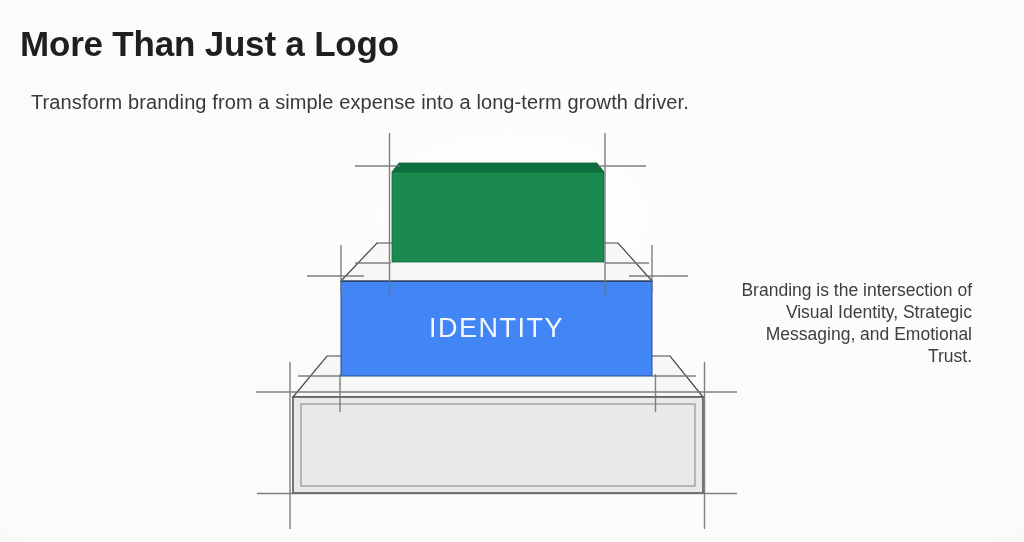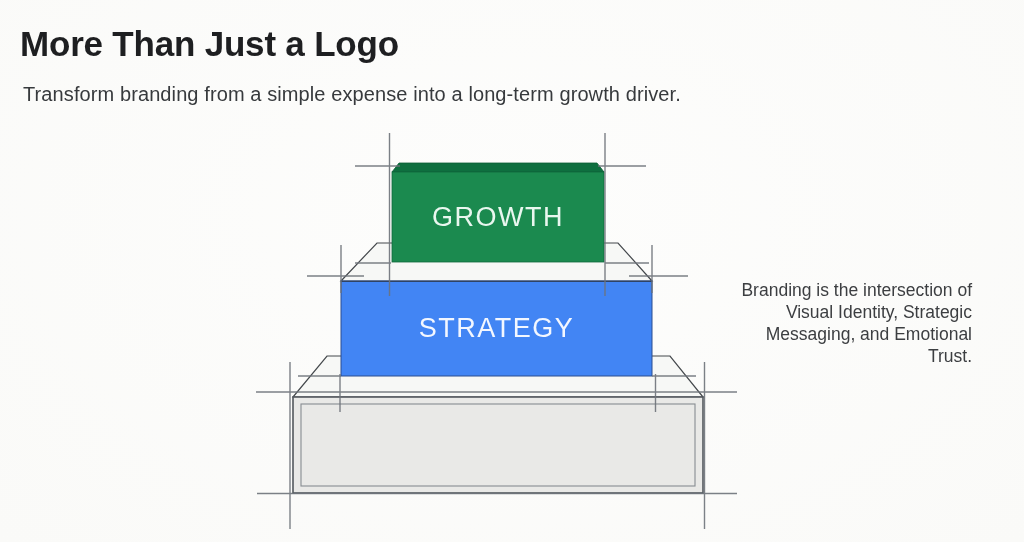--- a/index.html
+++ b/index.html
@@ -10,21 +10,21 @@
   }
   .stage{
     position:relative;width:1024px;height:542px;
     background:radial-gradient(ellipse at 50% 40%, #fdfdfc 0%, #fafaf8 100%);
   }
   .slide-title{
     position:absolute;left:20px;top:24px;margin:0;
     font-size:35px;font-weight:800;color:#1e1f21;letter-spacing:-0.2px;
   }
   .slide-subtitle{
-    position:absolute;left:15px;top:75px;margin:8px;
+    position:absolute;left:15px;top:75px;margin:16px;
     font-size:20px;font-weight:400;color:#373a3d;letter-spacing:0.1px;
   }
   .diagram-svg{
     position:absolute;left:0;top:0;width:1024px;height:542px;
   }
   .tier-label{
     position:absolute;display:flex;align-items:center;justify-content:center;
     font-size:27px;letter-spacing:1.5px;font-weight:400;pointer-events:none;
   }
   .tier-label.growth{ left:392px;top:172px;width:212px;height:90px;color:#e9f7ef;}
@@ -80,18 +80,17 @@
 
       <path d="M256,392 H737"></path>
 
       <path d="M290,362 V529"></path>
       <path d="M704.5,362 V529"></path>
 
       <path d="M257,493.5 H737"></path>
     </g>
   </svg>
 
-  <div class="tier-label growth">GROWTH</div>
-  <div class="tier-label identity">STRATEGY</div>
+  <div class="tier-label identity">IDENTITY</div>
 
   <div class="annotation">Branding is the intersection of Visual Identity, Strategic Messaging, and Emotional Trust.</div>
 
 </div>
 
 </body></html>

